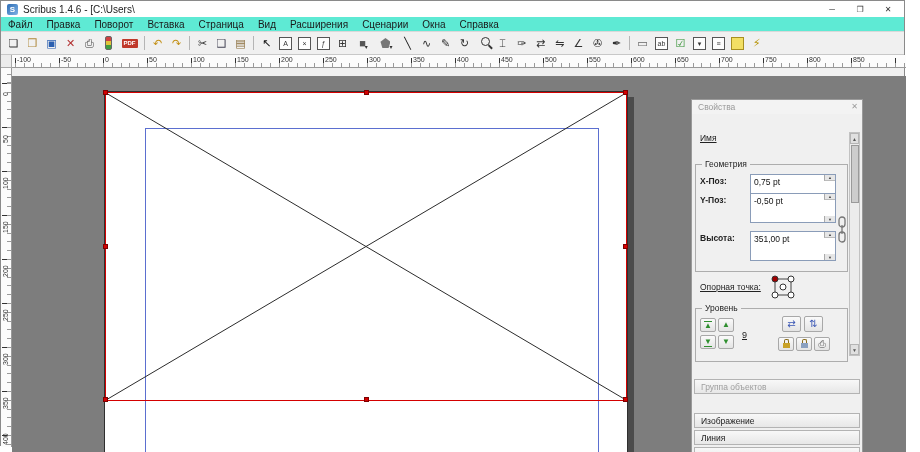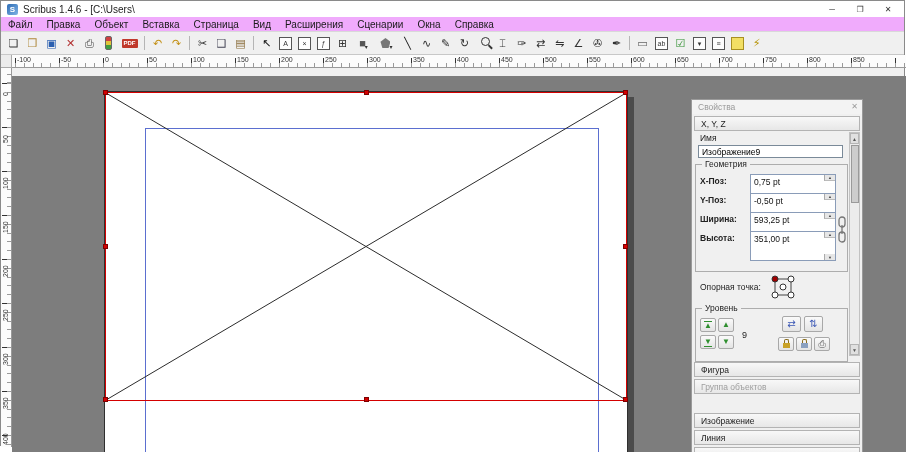--- a/index.html
+++ b/index.html
@@ -12,21 +12,21 @@
   
   .titlebar{position:absolute;left:0;top:0;width:100%;height:16px;background:#ffffff;
             display:flex;align-items:center;font-size:10px;color:#222;}
   .app-icon{width:11px;height:11px;margin:0 5px 0 6px;background:linear-gradient(135deg,#2d6db5,#7fb2e5);
             color:#fff;font-size:8px;font-weight:bold;display:flex;align-items:center;justify-content:center;border-radius:2px;}
   .win-controls{position:absolute;right:2px;top:0;height:16px;display:flex;}
   .win-btn{width:28px;height:16px;display:flex;align-items:center;justify-content:center;
            font-size:8px;color:#333;cursor:default;}
 
   
-  .menubar{position:absolute;left:0;top:16px;width:100%;height:14px;background:#f0abfc;
+  .menubar{position:absolute;left:0;top:16px;width:100%;height:14px;background:#5eead4;
            border-bottom:1px solid #d9d9d9;display:flex;align-items:center;font-size:10px;color:#1a1a1a;}
   .menu-item{padding:0 7px;height:100%;display:flex;align-items:center;}
 
   
   .toolbar{position:absolute;left:0;top:31px;width:100%;height:23px;background:#f0f0f0;
            border-bottom:1px solid #c8c8c8;display:flex;align-items:center;padding-left:3px;box-sizing:border-box;}
   .tbtn{width:17px;height:18px;display:flex;align-items:center;justify-content:center;flex:0 0 auto;
         border:1px solid transparent;border-radius:2px;}
   .tbtn.wide{width:21px;}
   .tglyph{font-size:11px;line-height:1;color:#333;}
@@ -76,21 +76,21 @@
   
   .palette{position:absolute;left:679px;top:23px;width:172px;height:356px;background:#f0f0f0;
            border:1px solid #9a9a9a;box-sizing:border-box;font-size:8.5px;color:#222;overflow:hidden;}
   .pp-title{position:absolute;left:0;top:0;width:100%;height:14px;display:flex;align-items:center;
             padding-left:6px;box-sizing:border-box;color:#9a9a9a;font-size:8.5px;background:#f3f3f3;}
   .pp-close{position:absolute;right:4px;top:2px;font-size:8px;color:#9a9a9a;}
   .sec{position:absolute;left:2px;width:166px;height:15px;background:linear-gradient(#f8f8f8,#e7e7e7);
        border:1px solid #b3b3b3;box-sizing:border-box;display:flex;align-items:center;
        padding-left:6px;color:#222;}
   .sec.disabled{color:#9e9e9e;}
-  .pp-label{position:absolute;color:#222;}
+  .pp-label{position:absolute;color:#222;text-decoration:underline;}
   .pp-input{position:absolute;left:6px;top:45px;width:145px;height:13px;background:#fff;
             border:1px solid #7a8a99;font-size:8.5px;padding:0 3px;box-sizing:border-box;
             font-family:"Liberation Sans","DejaVu Sans",sans-serif;}
   .group{position:absolute;border:1px solid #adadad;}
   .group-legend{position:absolute;background:#f0f0f0;padding:0 3px;color:#222;}
   .geo-row{position:absolute;left:0;width:155px;height:16px;}
   .geo-label{position:absolute;left:8px;top:2px;width:48px;color:#222;font-weight:bold;}
   .spin{position:absolute;left:58px;top:0;width:86px;height:30px;background:#fff;
         border:1px solid #8a9cb8;box-sizing:border-box;}
   .spin-val{position:absolute;left:3px;top:1.5px;font-size:8.5px;color:#111;}
@@ -127,21 +127,21 @@
     <div class="win-controls">
       <span class="win-btn">─</span>
       <span class="win-btn">❐</span>
       <span class="win-btn">✕</span>
     </div>
   </div>
 
   <div class="menubar">
     <span class="menu-item">Файл</span>
     <span class="menu-item">Правка</span>
-    <span class="menu-item">Объект</span>
+    <span class="menu-item">Поворот</span>
     <span class="menu-item">Вставка</span>
     <span class="menu-item">Страница</span>
     <span class="menu-item">Вид</span>
     <span class="menu-item">Расширения</span>
     <span class="menu-item">Сценарии</span>
     <span class="menu-item">Окна</span>
     <span class="menu-item">Справка</span>
   </div>
 
   <div class="toolbar">
@@ -320,50 +320,38 @@
       <div class="handle" style="left:259px;top:305px"></div>
       <div class="handle" style="left:518px;top:305px"></div>
     </div>
 
     <div class="palette">
       <div class="pp-title">
         <span>Свойства</span>
         <span class="pp-close">✕</span>
       </div>
 
-      <div class="sec" style="top:16px">
-            <span>X, Y, Z</span>
-          </div>
 
       <span class="pp-label" style="left:8px;top:33px">Имя</span>
-      <input class="pp-input" value="Изображение9" style="">
 
       <div class="group" style="left:3px;top:64px;width:151px;height:106px"></div>
       <span class="group-legend" style="left:10px;top:59px">Геометрия</span>
 
       <div class="geo-row" style="top:74px">
         <span class="geo-label">X-Поз:</span>
         <div class="spin">
           <span class="spin-val">0,75 pt</span>
           <span class="spinb up">▲</span>
           <span class="spinb down">▼</span>
         </div>
       </div>
       <div class="geo-row" style="top:93px">
         <span class="geo-label">Y-Поз:</span>
         <div class="spin">
           <span class="spin-val">-0,50 pt</span>
-          <span class="spinb up">▲</span>
-          <span class="spinb down">▼</span>
-        </div>
-      </div>
-      <div class="geo-row" style="top:112px">
-        <span class="geo-label">Ширина:</span>
-        <div class="spin">
-          <span class="spin-val">593,25 pt</span>
           <span class="spinb up">▲</span>
           <span class="spinb down">▼</span>
         </div>
       </div>
       <div class="geo-row" style="top:131px">
         <span class="geo-label">Высота:</span>
         <div class="spin">
           <span class="spin-val">351,00 pt</span>
           <span class="spinb up">▲</span>
           <span class="spinb down">▼</span>
@@ -416,23 +404,20 @@
       <span class="lvl-btn" style="left:122px;top:237px">
             <span style="font-size:9px;color:#444">⎙</span>
           </span>
 
       <div class="sb">
         <span class="sb-btn" style="top:0">▲</span>
         <span class="sb-thumb"></span>
         <span class="sb-btn" style="bottom:0">▼</span>
       </div>
 
-      <div class="sec" style="top:262px">
-            <span>Фигура</span>
-          </div>
       <div class="sec disabled" style="top:279px">
             <span>Группа объектов</span>
           </div>
       <div class="sec" style="top:313px">
             <span>Изображение</span>
           </div>
       <div class="sec" style="top:330px">
             <span>Линия</span>
           </div>
       <div class="sec" style="top:347px">

